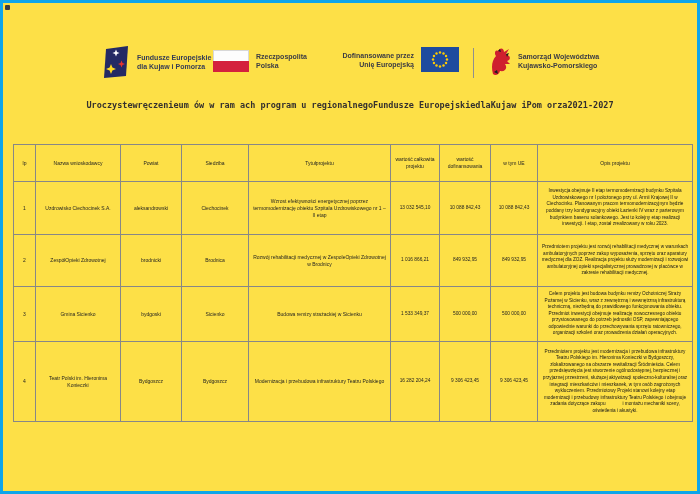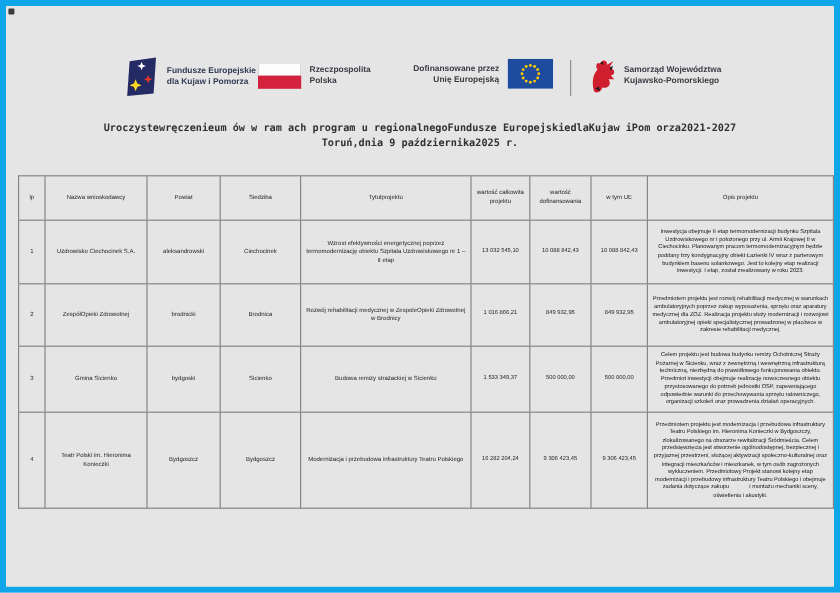--- a/index.html
+++ b/index.html
@@ -1,21 +1,21 @@
 <!DOCTYPE html>
 <html><head>
 <meta charset="utf-8">
 <style>
   html,body{margin:0;padding:0;background:#fff;}
   .page{
     position:relative;
     width:700px;height:494px;
-    background:#e5e5e5;
+    background:#fde047;
     box-sizing:border-box;
-    border:5px solid #0ea5e9;
+    border:3px solid #0ea5e9;
     font-family:"Liberation Sans", sans-serif;
     overflow:hidden;
   }
   .corner-artifact{
     position:absolute;left:2px;top:2px;width:5px;height:5px;
     background:#3c3c3c;border-radius:1px;
   }
   
   .logo-group{position:absolute;display:flex;align-items:center;}
   .logo-text{font-weight:bold;font-size:7px;line-height:9px;color:#3b3b44;}
@@ -126,21 +126,20 @@
       <path d="M8,27 L11,25 L12,29 Z" fill="#1d1d1d"></path>
     </svg>
     <div class="logo-text">
       <div>Samorząd Województwa</div>
       <div>Kujawsko-Pomorskiego</div>
     </div>
   </div>
 
   <div class="doc-title">
     <div>Uroczystewręczenieum ów w ram ach program u regionalnegoFundusze EuropejskiedlaKujaw iPom orza2021-2027</div>
-    <div>Toruń,dnia 9 października2025 r.</div>
   </div>
 
   <table class="projects">
     <colgroup>
       <col style="width:22px">
         <col style="width:85px">
         <col style="width:61px">
       <col style="width:67px">
         <col style="width:142px">
         <col style="width:49px">

